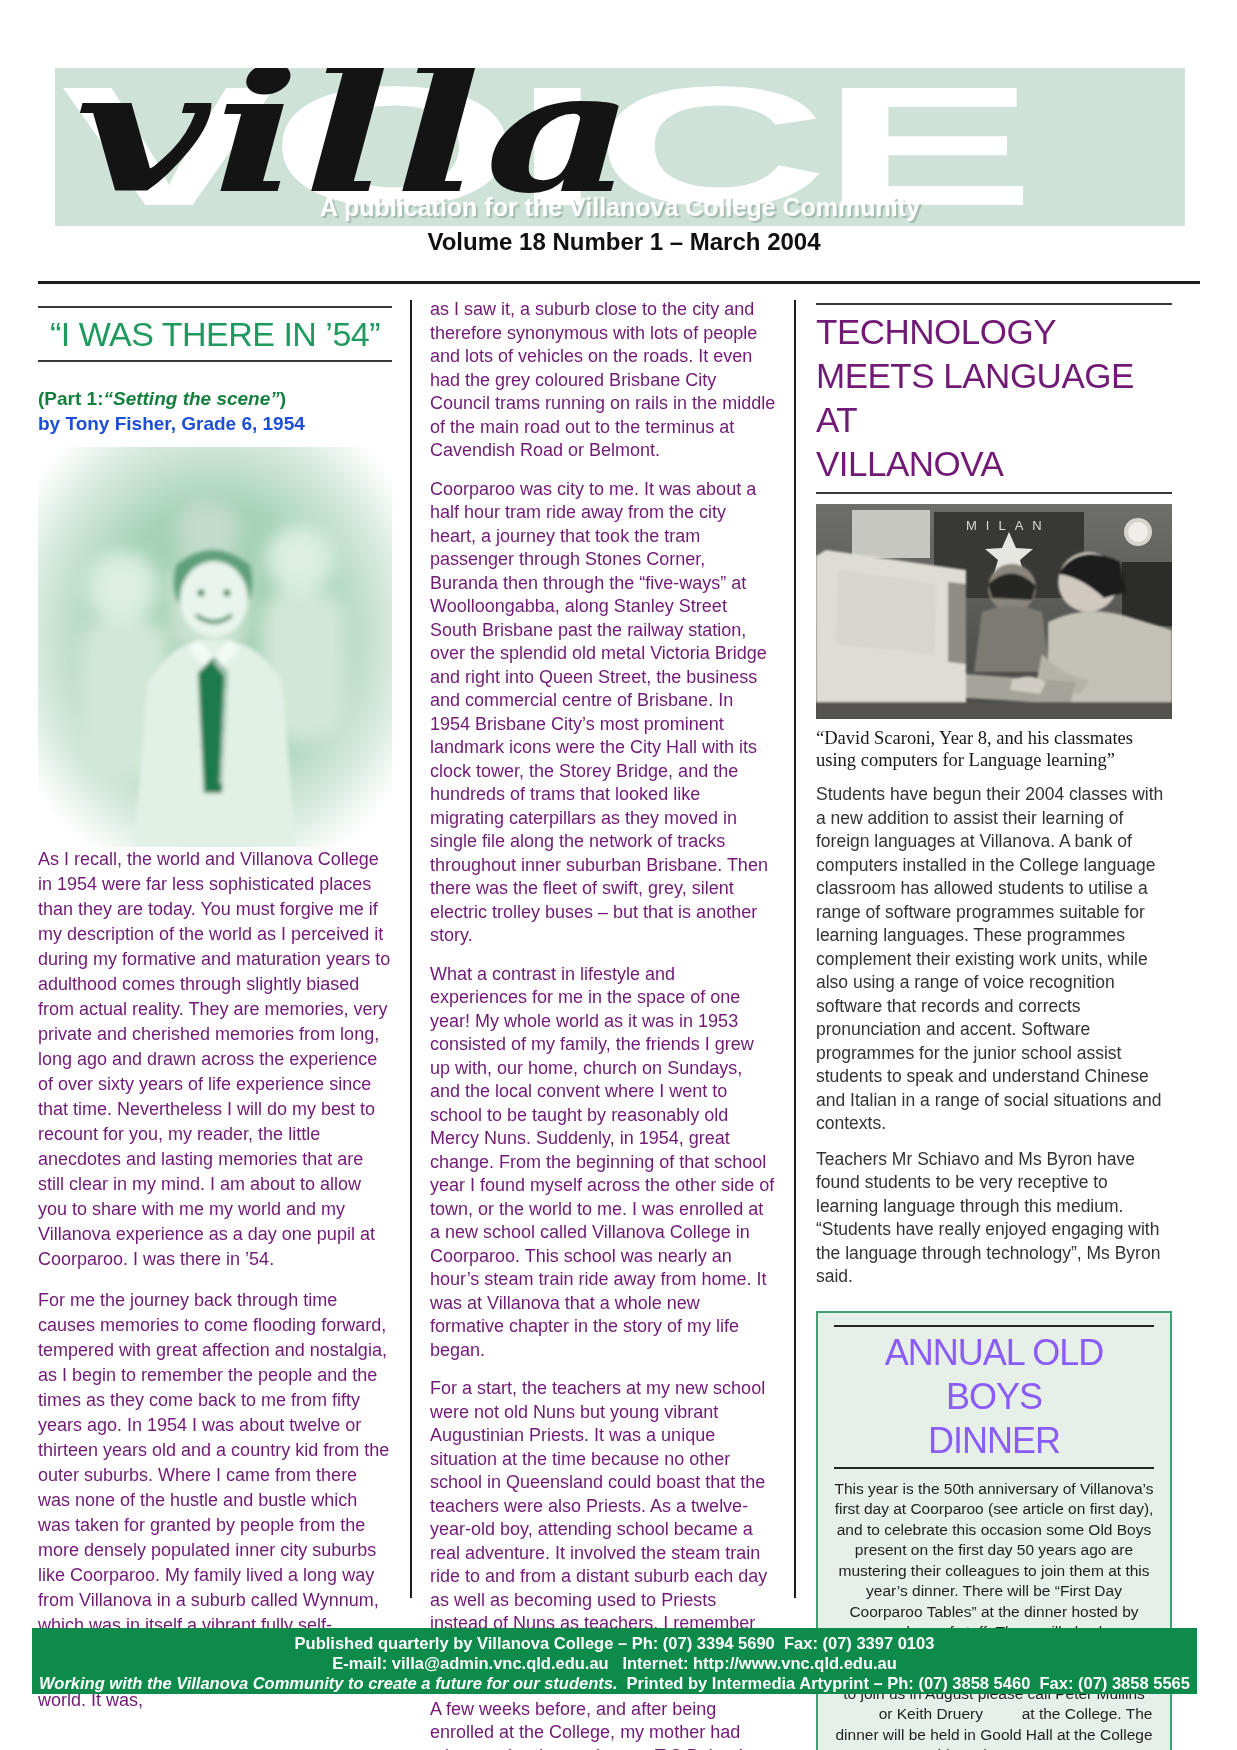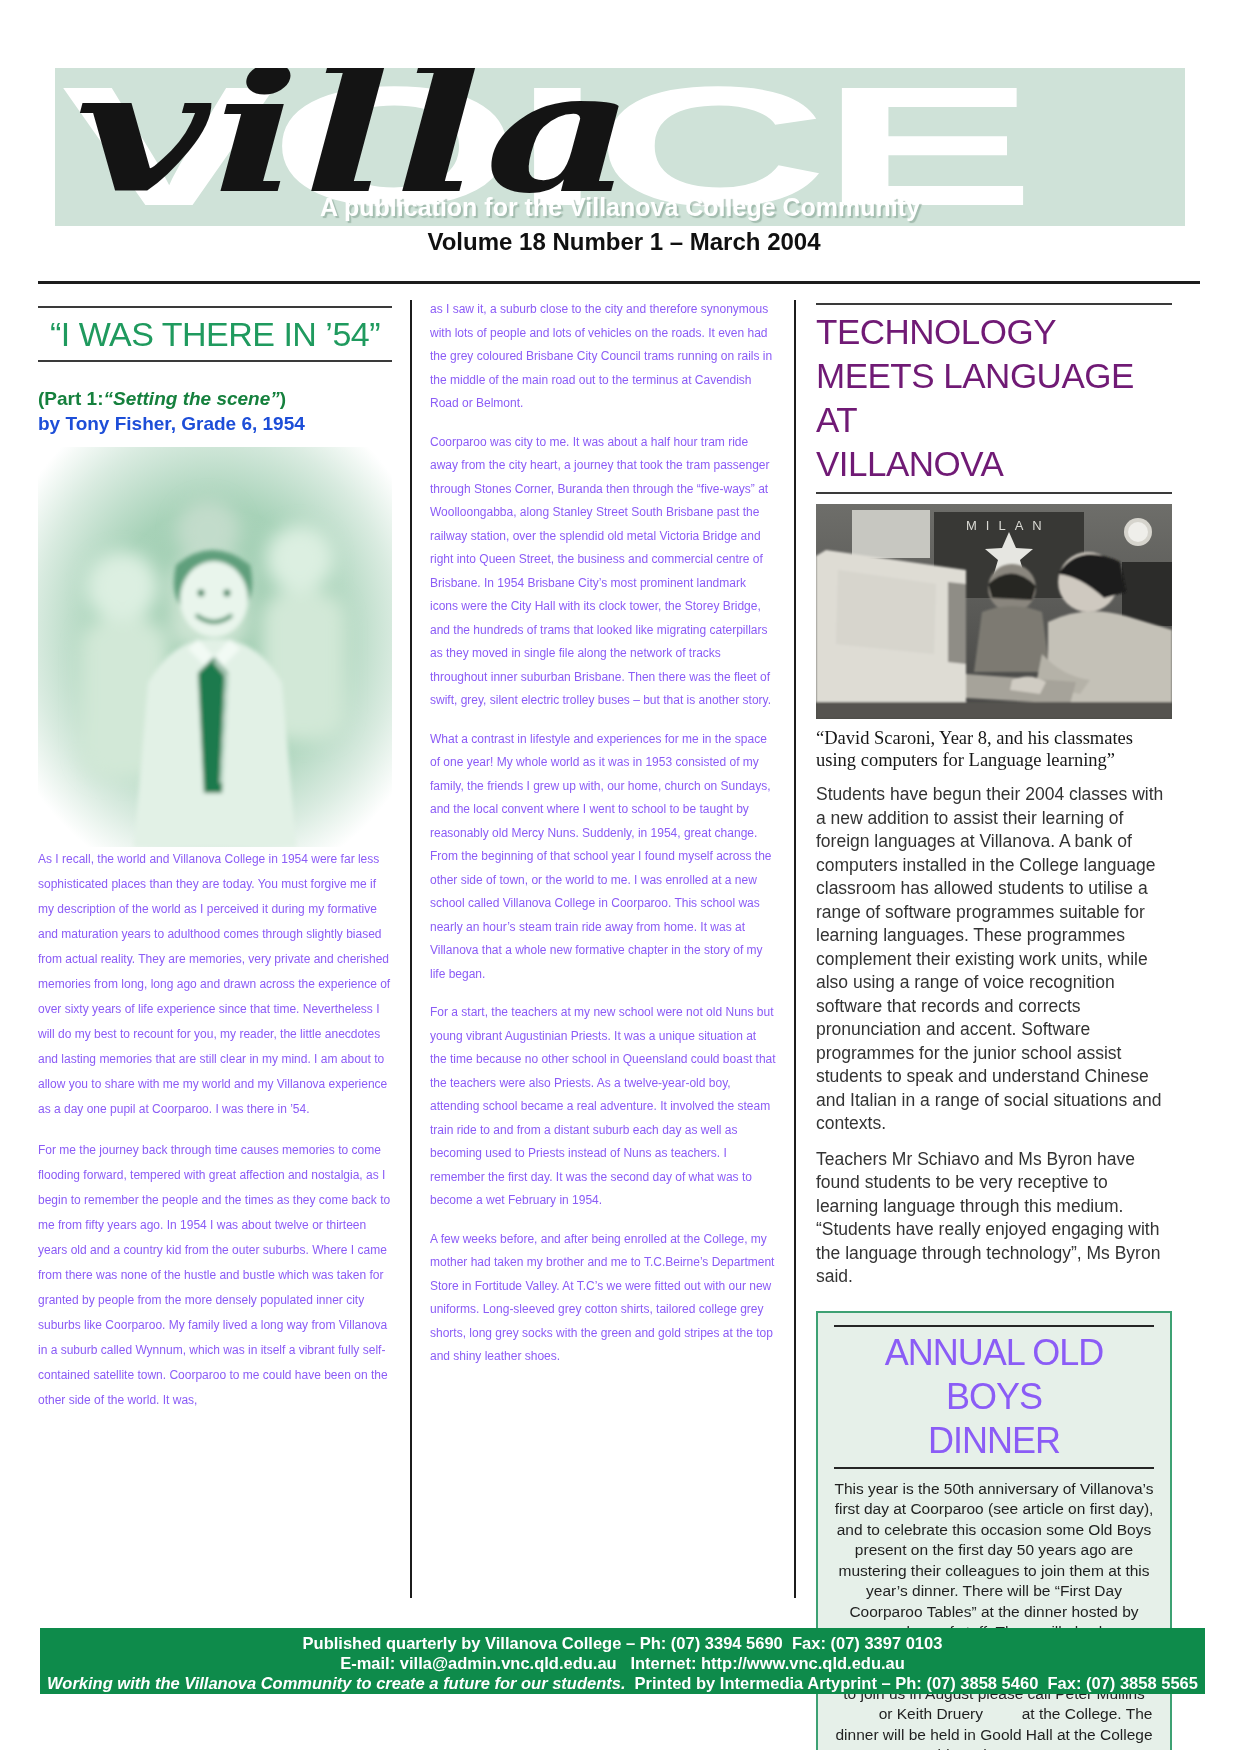--- a/index.html
+++ b/index.html
@@ -42,34 +42,34 @@
     color:#1f9a5e; font-size:34px; line-height:42px; letter-spacing:-0.5px;
     font-weight:400; text-align:center; margin:5px 0;
   }
   .headline-right { color:#701a75; font-size:35px; line-height:44px; letter-spacing:-0.5px; font-weight:400; text-align:left; margin:5px 0 6px; }
   .subtitle { text-align:left; font-weight:bold; font-size:19px; margin-top:26px; color:#15803d; }
   .byline   { text-align:left; font-weight:bold; font-size:19px; margin-top:3px; color:#1d4ed8; }
 
   .photo-green { display:block; margin-top:12px; width:354px; height:400px; }
   .photo-bw    { display:block; margin-top:10px; width:356px; height:215px; }
 
-  .body-text p { font-size:12px; line-height:25px; margin:0 0 16px 0; color:#8b5cf6; }
+  .body-text p { font-size:18px; line-height:25px; margin:0 0 16px 0; color:#701a75; }
   .col-mid .body-text p { line-height:23.5px; margin-bottom:15px; }
 
   .caption { font-family:"Liberation Serif", serif; font-size:18.5px; line-height:22px; margin-top:8px; color:#161616; }
   .col-right .article-p { font-size:17.5px; line-height:23.5px; margin:12px 0 0; color:#333; }
 
   .box { margin-top:22px; background:#e6f0e9; border:2px solid #3da173; padding:12px 16px 14px; }
   .box .hrule { background:#262626; }
   .box-title { text-align:center; font-size:36px; line-height:44px; letter-spacing:-1px; color:#8b5cf6; font-weight:400; margin:4px 0; }
   .box-body { text-align:center; font-size:15.5px; line-height:20.5px; margin-top:10px; color:#1f1f1f; }
 
   
   .footer {
-    position:absolute; left:40px; top:1628px; width:1165px; height:66px;
+    position:absolute; left:32px; top:1628px; width:1165px; height:66px;
     background:#0e8b4b; color:#ffffff; text-align:center;
   }
   .footer .fl { font-weight:bold; font-size:16.5px; line-height:20px; }
   .footer .fl1 { padding-top:5px; }
   .footer .italic-part { font-style:italic; }
   .footer .rest-part { margin-left:9px; }
 </style>
 </head>
 <body>
 

